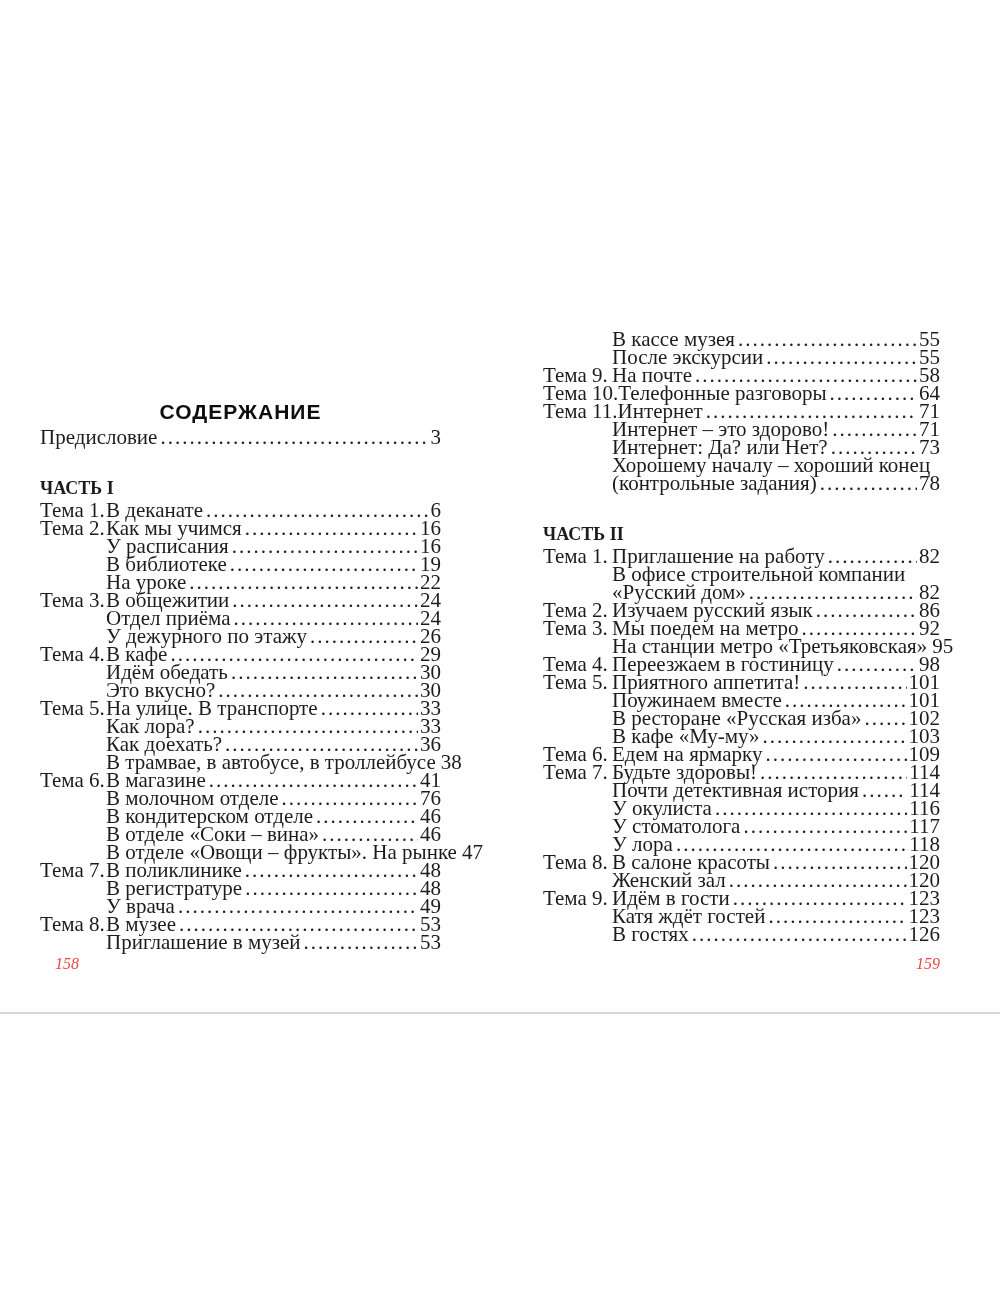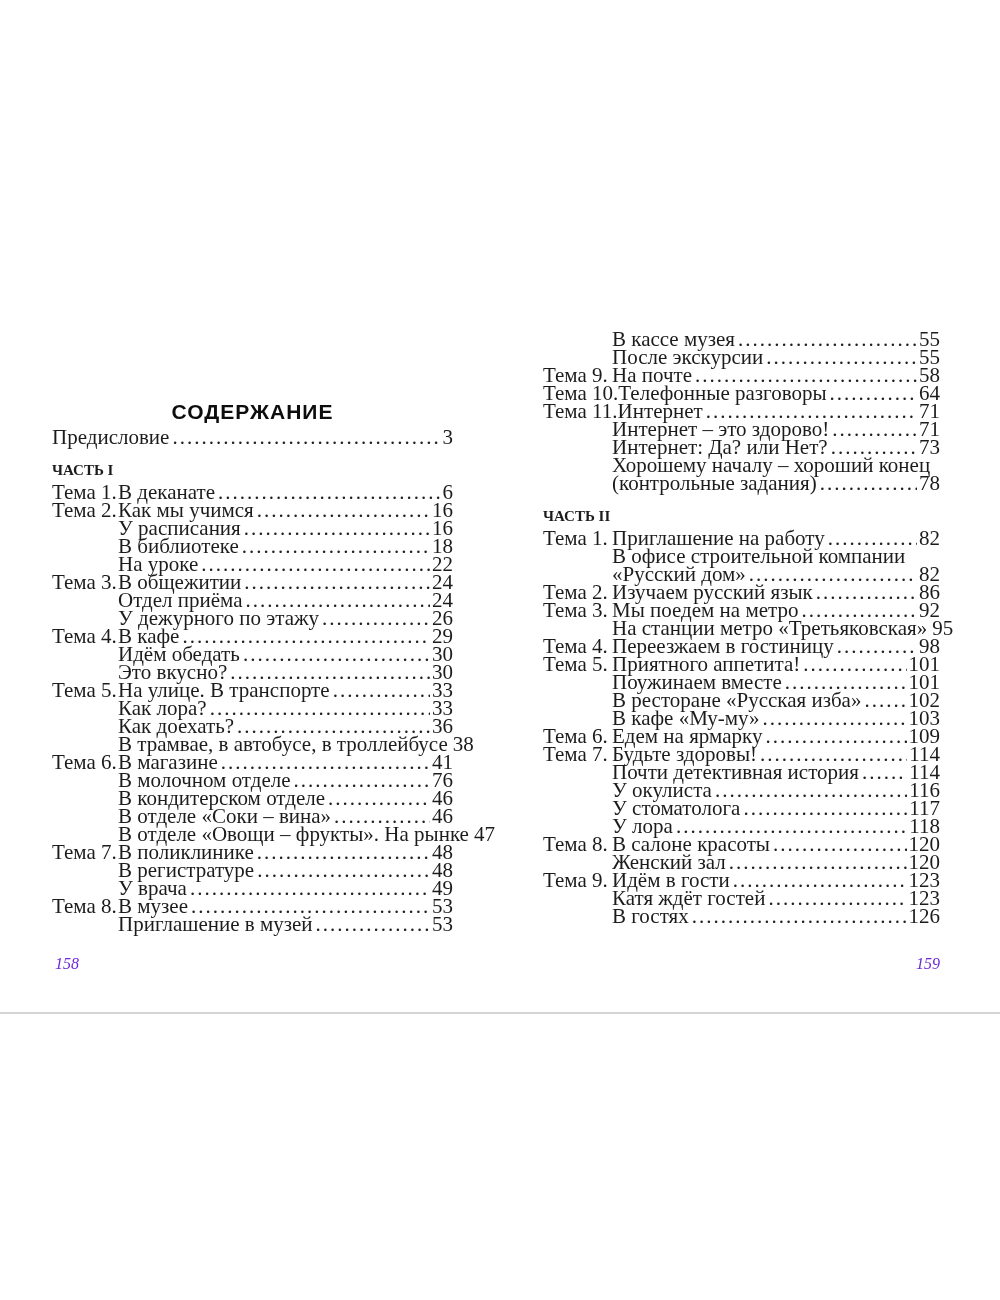--- a/index.html
+++ b/index.html
@@ -1,49 +1,49 @@
 <!DOCTYPE html>
 <html><head>
 <meta charset="utf-8">
 <style>
   html,body{margin:0;padding:0;background:#ffffff;}
   .spread{
     position:relative;width:1000px;height:1300px;background:#ffffff;
     font-family:"Liberation Serif",serif;color:#1c1c1c;overflow:hidden;
   }
   .toc-col{position:absolute;}
-  .col-left{left:52px;top:400px;width:401px;}
+  .col-left{left:40px;top:400px;width:401px;}
   .col-right{left:543px;top:330px;width:397px;}
   .toc-title{
     font-family:"Liberation Sans",sans-serif;font-weight:bold;
     font-size:21px;line-height:24px;letter-spacing:1px;
     text-align:center;color:#0d0d0d;margin:0 0 4px 0;
   }
   .toc-heading{
-    font-weight:bold;font-size:15px;line-height:18px;
-    margin-top:15px;margin-bottom:4px;
+    font-weight:bold;font-size:18px;line-height:18px;
+    margin-top:33px;margin-bottom:4px;
   }
   .toc-row{
     display:flex;align-items:baseline;
     font-size:21px;line-height:18px;height:18px;white-space:nowrap;
   }
   .toc-row .lbl{flex:0 0 66px;}
   .col-right .toc-row .lbl{flex:0 0 69px;}
   .toc-row .ttl{flex:0 0 auto;}
   .toc-row .leader{
     flex:1 1 auto;overflow:hidden;white-space:nowrap;
     margin:0 2px 0 3px;color:#222222;
   }
   .toc-row .leader::before{
     content:"....................................................................................................................................";
     letter-spacing:2px;
   }
   .toc-row .pg{flex:0 0 auto;text-align:right;}
   .folio{
-    position:absolute;top:955px;font-style:italic;font-size:16px;color:#6d28d9;
+    position:absolute;top:955px;font-style:italic;font-size:16px;color:#ef4444;
   }
   .folio-left{left:55px;}
   .folio-right{right:60px;}
   .page-divider{
     position:absolute;left:0;top:1012px;width:1000px;height:2px;background:#d5d5d5;
   }
 </style>
 </head>
 <body>
 
@@ -73,21 +73,21 @@
         <div class="toc-row">
           <span class="lbl"></span>
           <span class="ttl">У расписания</span>
           <span class="leader"></span>
           <span class="pg">16</span>
         </div>
         <div class="toc-row">
           <span class="lbl"></span>
           <span class="ttl">В библиотеке</span>
           <span class="leader"></span>
-          <span class="pg">18</span>
+          <span class="pg">19</span>
         </div>
         <div class="toc-row">
           <span class="lbl"></span>
           <span class="ttl">На уроке</span>
           <span class="leader"></span>
           <span class="pg">22</span>
         </div>
         <div class="toc-row">
           <span class="lbl">Тема 3.</span>
           <span class="ttl">В общежитии</span>

